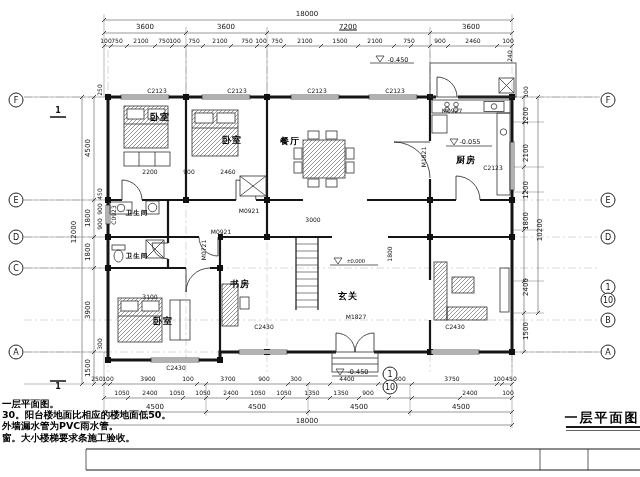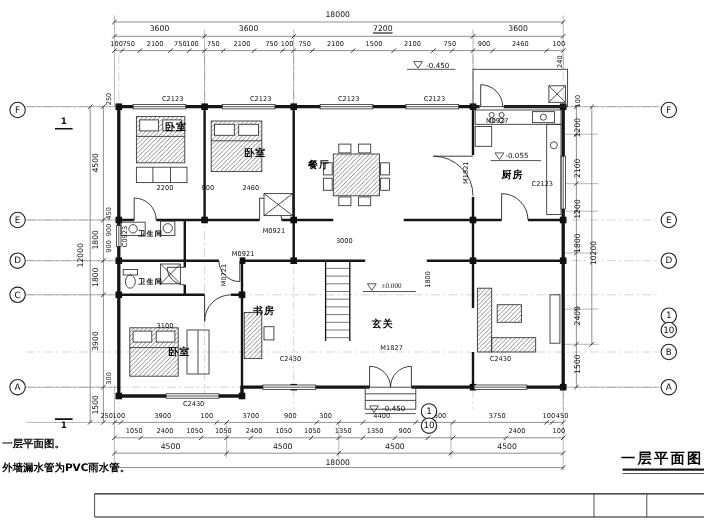--- a/index.html
+++ b/index.html
@@ -356,21 +356,21 @@
       <span class="lbl bub" style="left: 608px; top: 287px; transform: translate(-50%, -50%);">1</span>
       <span class="lbl bub" style="left: 608px; top: 300px; transform: translate(-50%, -50%);">10</span>
       <span class="lbl bub" style="left: 608px; top: 320px; transform: translate(-50%, -50%);">B</span>
       <span class="lbl bub" style="left: 608px; top: 352px; transform: translate(-50%, -50%);">A</span>
       <span class="lbl bub" style="left: 390px; top: 374px; transform: translate(-50%, -50%);">1</span>
       <span class="lbl bub" style="left: 390px; top: 387px; transform: translate(-50%, -50%);">10</span>
       <span class="lbl sec" style="left: 58px; top: 111px; transform: translate(-50%, -50%);">1</span>
       <span class="lbl sec" style="left: 58px; top: 387px; transform: translate(-50%, -50%);">1</span>
       <span class="lbl room" style="left: 160px; top: 117px; transform: translate(-50%, -50%);">卧室</span>
       <span class="lbl room" style="left: 232px; top: 140px; transform: translate(-50%, -50%);">卧室</span>
-      <span class="lbl room" style="left: 290px; top: 151px; transform: translate(-50%, -50%);">餐厅</span>
+      <span class="lbl room" style="left: 290px; top: 141px; transform: translate(-50%, -50%);">餐厅</span>
       <span class="lbl room" style="left: 466px; top: 160px; transform: translate(-50%, -50%);">厨房</span>
       <span class="lbl room" style="left: 137px; top: 213px; transform: translate(-50%, -50%); font-size: 6.5px;">卫生间</span>
       <span class="lbl room" style="left: 137px; top: 256px; transform: translate(-50%, -50%); font-size: 6.5px;">卫生间</span>
       <span class="lbl room" style="left: 240px; top: 284px; transform: translate(-50%, -50%);">书房</span>
       <span class="lbl room" style="left: 348px; top: 296px; transform: translate(-50%, -50%);">玄关</span>
       <span class="lbl room" style="left: 163px; top: 321px; transform: translate(-50%, -50%);">卧室</span>
       <span class="lbl code" style="left: 157px; top: 91px; transform: translate(-50%, -50%);">C2123</span>
       <span class="lbl code" style="left: 237px; top: 91px; transform: translate(-50%, -50%);">C2123</span>
       <span class="lbl code" style="left: 317px; top: 91px; transform: translate(-50%, -50%);">C2123</span>
       <span class="lbl code" style="left: 395px; top: 91px; transform: translate(-50%, -50%);">C2123</span>
@@ -387,18 +387,20 @@
       <span class="lbl code" style="left: 176px; top: 368px; transform: translate(-50%, -50%);">C2430</span>
       <span class="lbl lvl" style="left: 470px; top: 142px; transform: translate(-50%, -50%);">-0.055</span>
       <span class="lbl lvl" style="left: 356px; top: 261px; transform: translate(-50%, -50%); font-family: Liberation Serif, serif;">±0.000</span>
       <span class="lbl dim" style="left: 150px; top: 172px; transform: translate(-50%, -50%); font-size: 6px;">2200</span>
       <span class="lbl dim" style="left: 189px; top: 172px; transform: translate(-50%, -50%); font-size: 6px;">900</span>
       <span class="lbl dim" style="left: 228px; top: 172px; transform: translate(-50%, -50%); font-size: 6px;">2460</span>
       <span class="lbl dim" style="left: 313px; top: 220px; transform: translate(-50%, -50%); font-size: 6px;">3000</span>
       <span class="lbl dim" style="left: 390px; top: 254px; transform: translate(-50%, -50%) rotate(-90deg); font-size: 6px;">1800</span>
       <span class="lbl dim" style="left: 150px; top: 297px; transform: translate(-50%, -50%); font-size: 6px;">3100</span>
       <span class="lbl note" style="left: 2px; top: 404px; transform: translate(0px, -50%);">一层平面图。</span>
+      <span class="lbl note" style="left: 2px; top: 415px; transform: translate(0px, -50%);">30。阳台楼地面比相应的楼地面低50。</span>
       <span class="lbl note" style="left: 2px; top: 426px; transform: translate(0px, -50%);">外墙漏水管为PVC雨水管。</span>
+      <span class="lbl note" style="left: 2px; top: 438px; transform: translate(0px, -50%);">窗。大小楼梯要求条施工验收。</span>
     </div>
 
 <div class="lbl ttl" style="left:602px;top:417px;">一层平面图</div>
 
 </div>
 
 </body></html>

